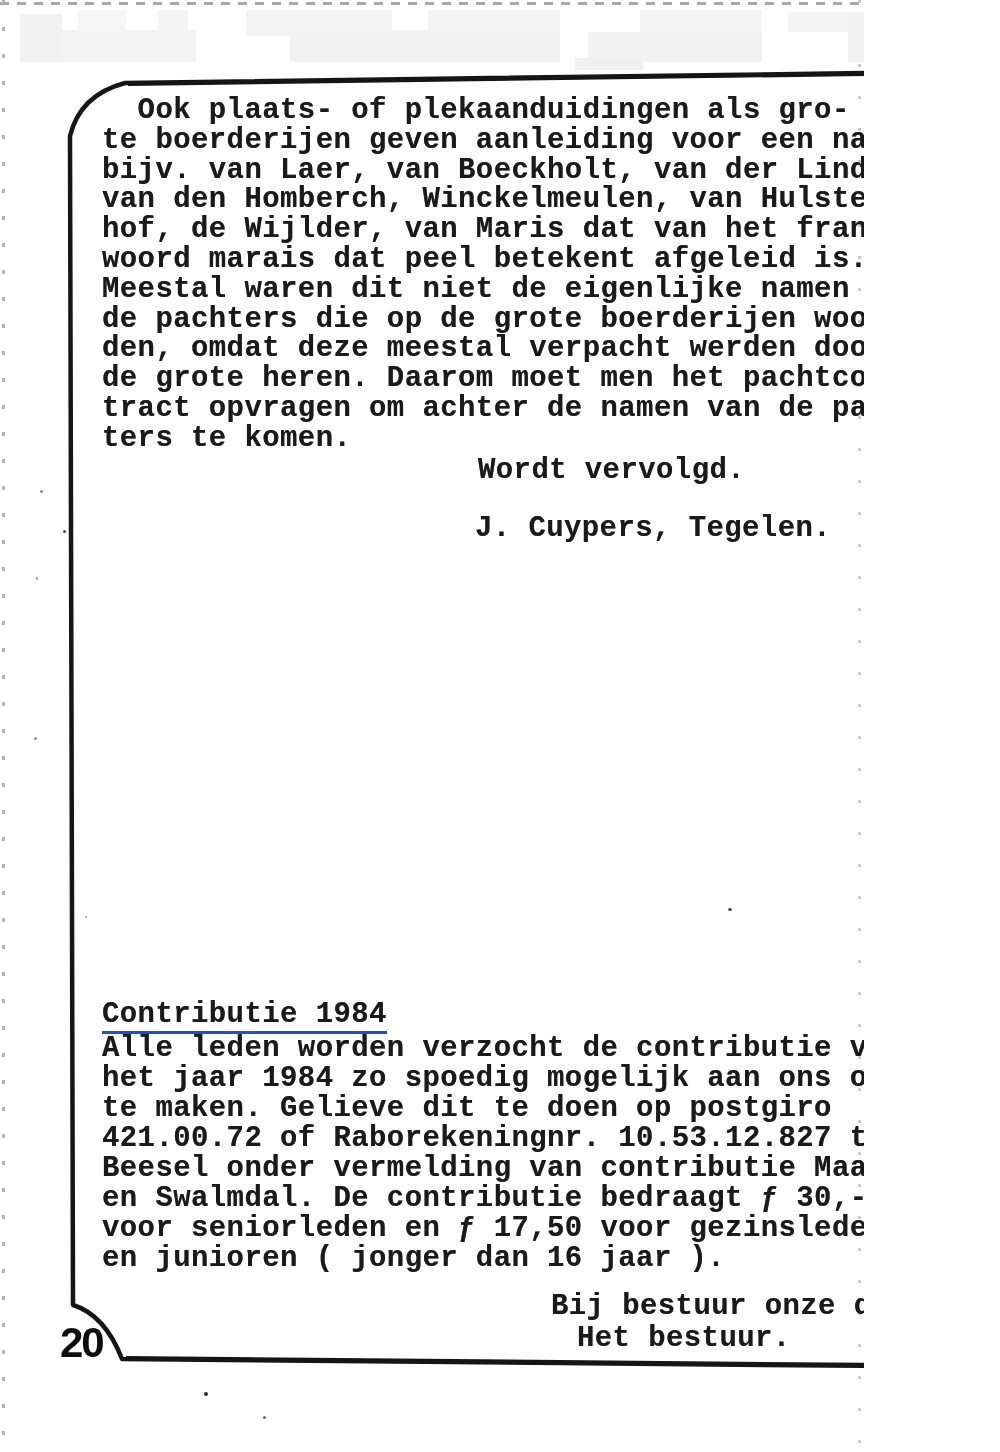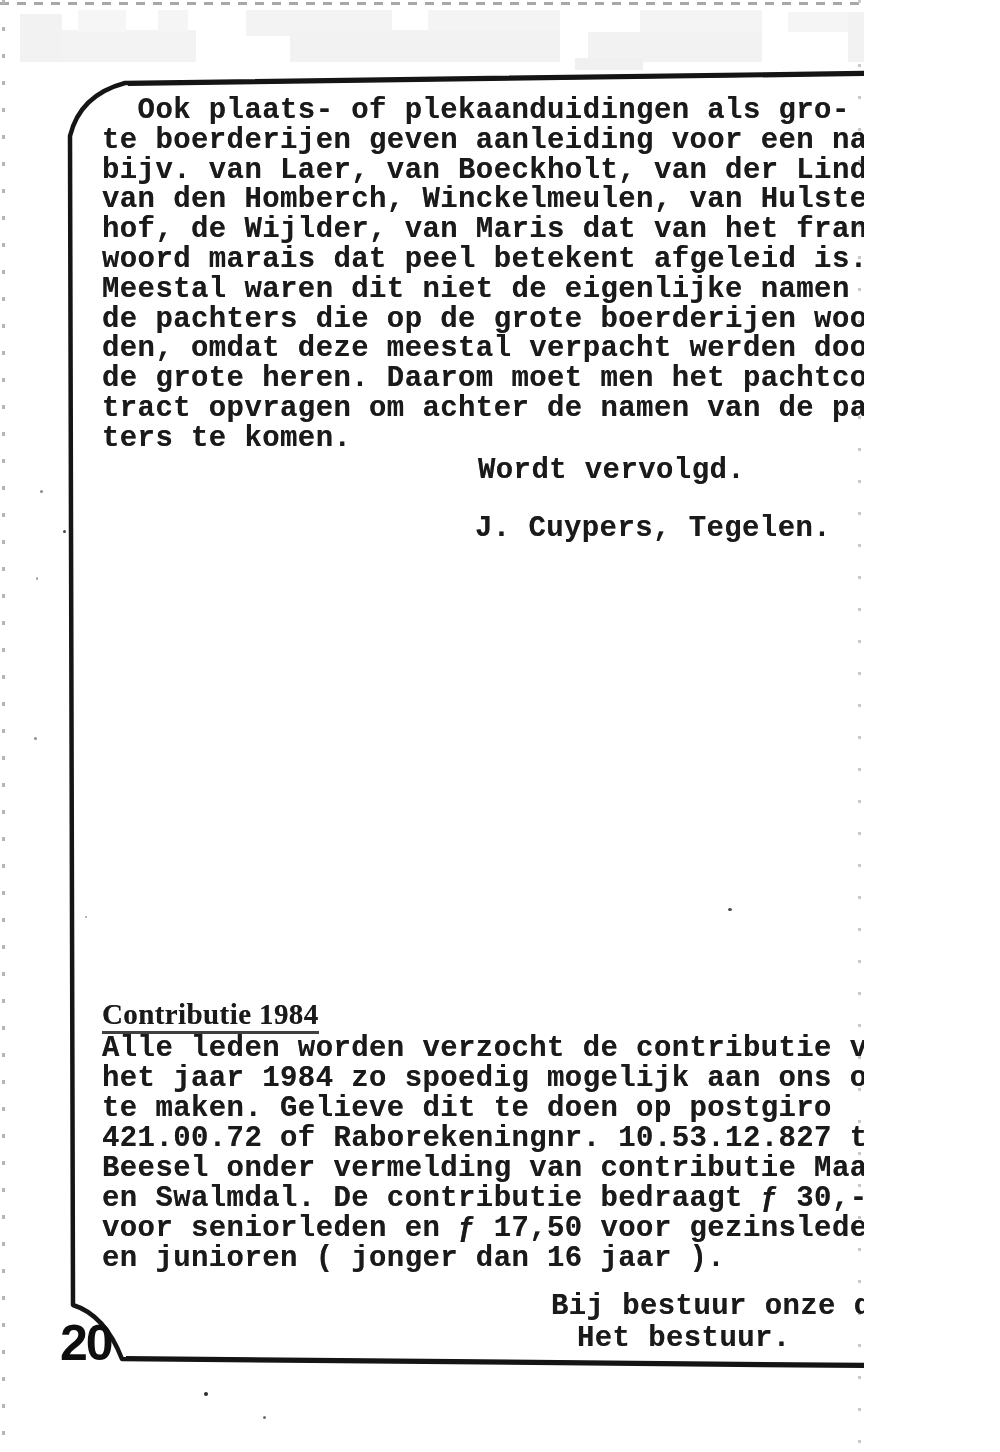--- a/index.html
+++ b/index.html
@@ -24,25 +24,25 @@
   svg.frame{position:absolute;left:0;top:0;pointer-events:none;}
   
   .txt{
     position:absolute;margin:0;
     white-space:pre;
     font-family:"Liberation Mono","DejaVu Sans Mono",monospace;
     font-size:29px;line-height:29.8px;letter-spacing:0.4px;
     font-weight:bold;color:#1a1a1a;
     text-shadow:0 0 0.5px rgba(10,10,10,0.55);
   }
-  .heading-underline{border-bottom:3px solid #404040;padding-bottom:1px;display:inline-block;font-family:Liberation Serif, serif;}
+  .heading-underline{border-bottom:3px solid #1d4ed8;padding-bottom:1px;display:inline-block;}
   .page-number{
     position:absolute;left:60px;top:1318px;
     font-family:"Liberation Sans","DejaVu Sans",sans-serif;
-    font-weight:700;font-size:50px;line-height:50px;letter-spacing:-2px;
+    font-weight:700;font-size:42px;line-height:50px;letter-spacing:-2px;
     color:#0e0e0e;
   }
   .speck{position:absolute;background:#4a4a4a;border-radius:50%;}
 </style>
 </head>
 <body>
 
 <div class="page">
 
   <div class="top-dashed"></div>

